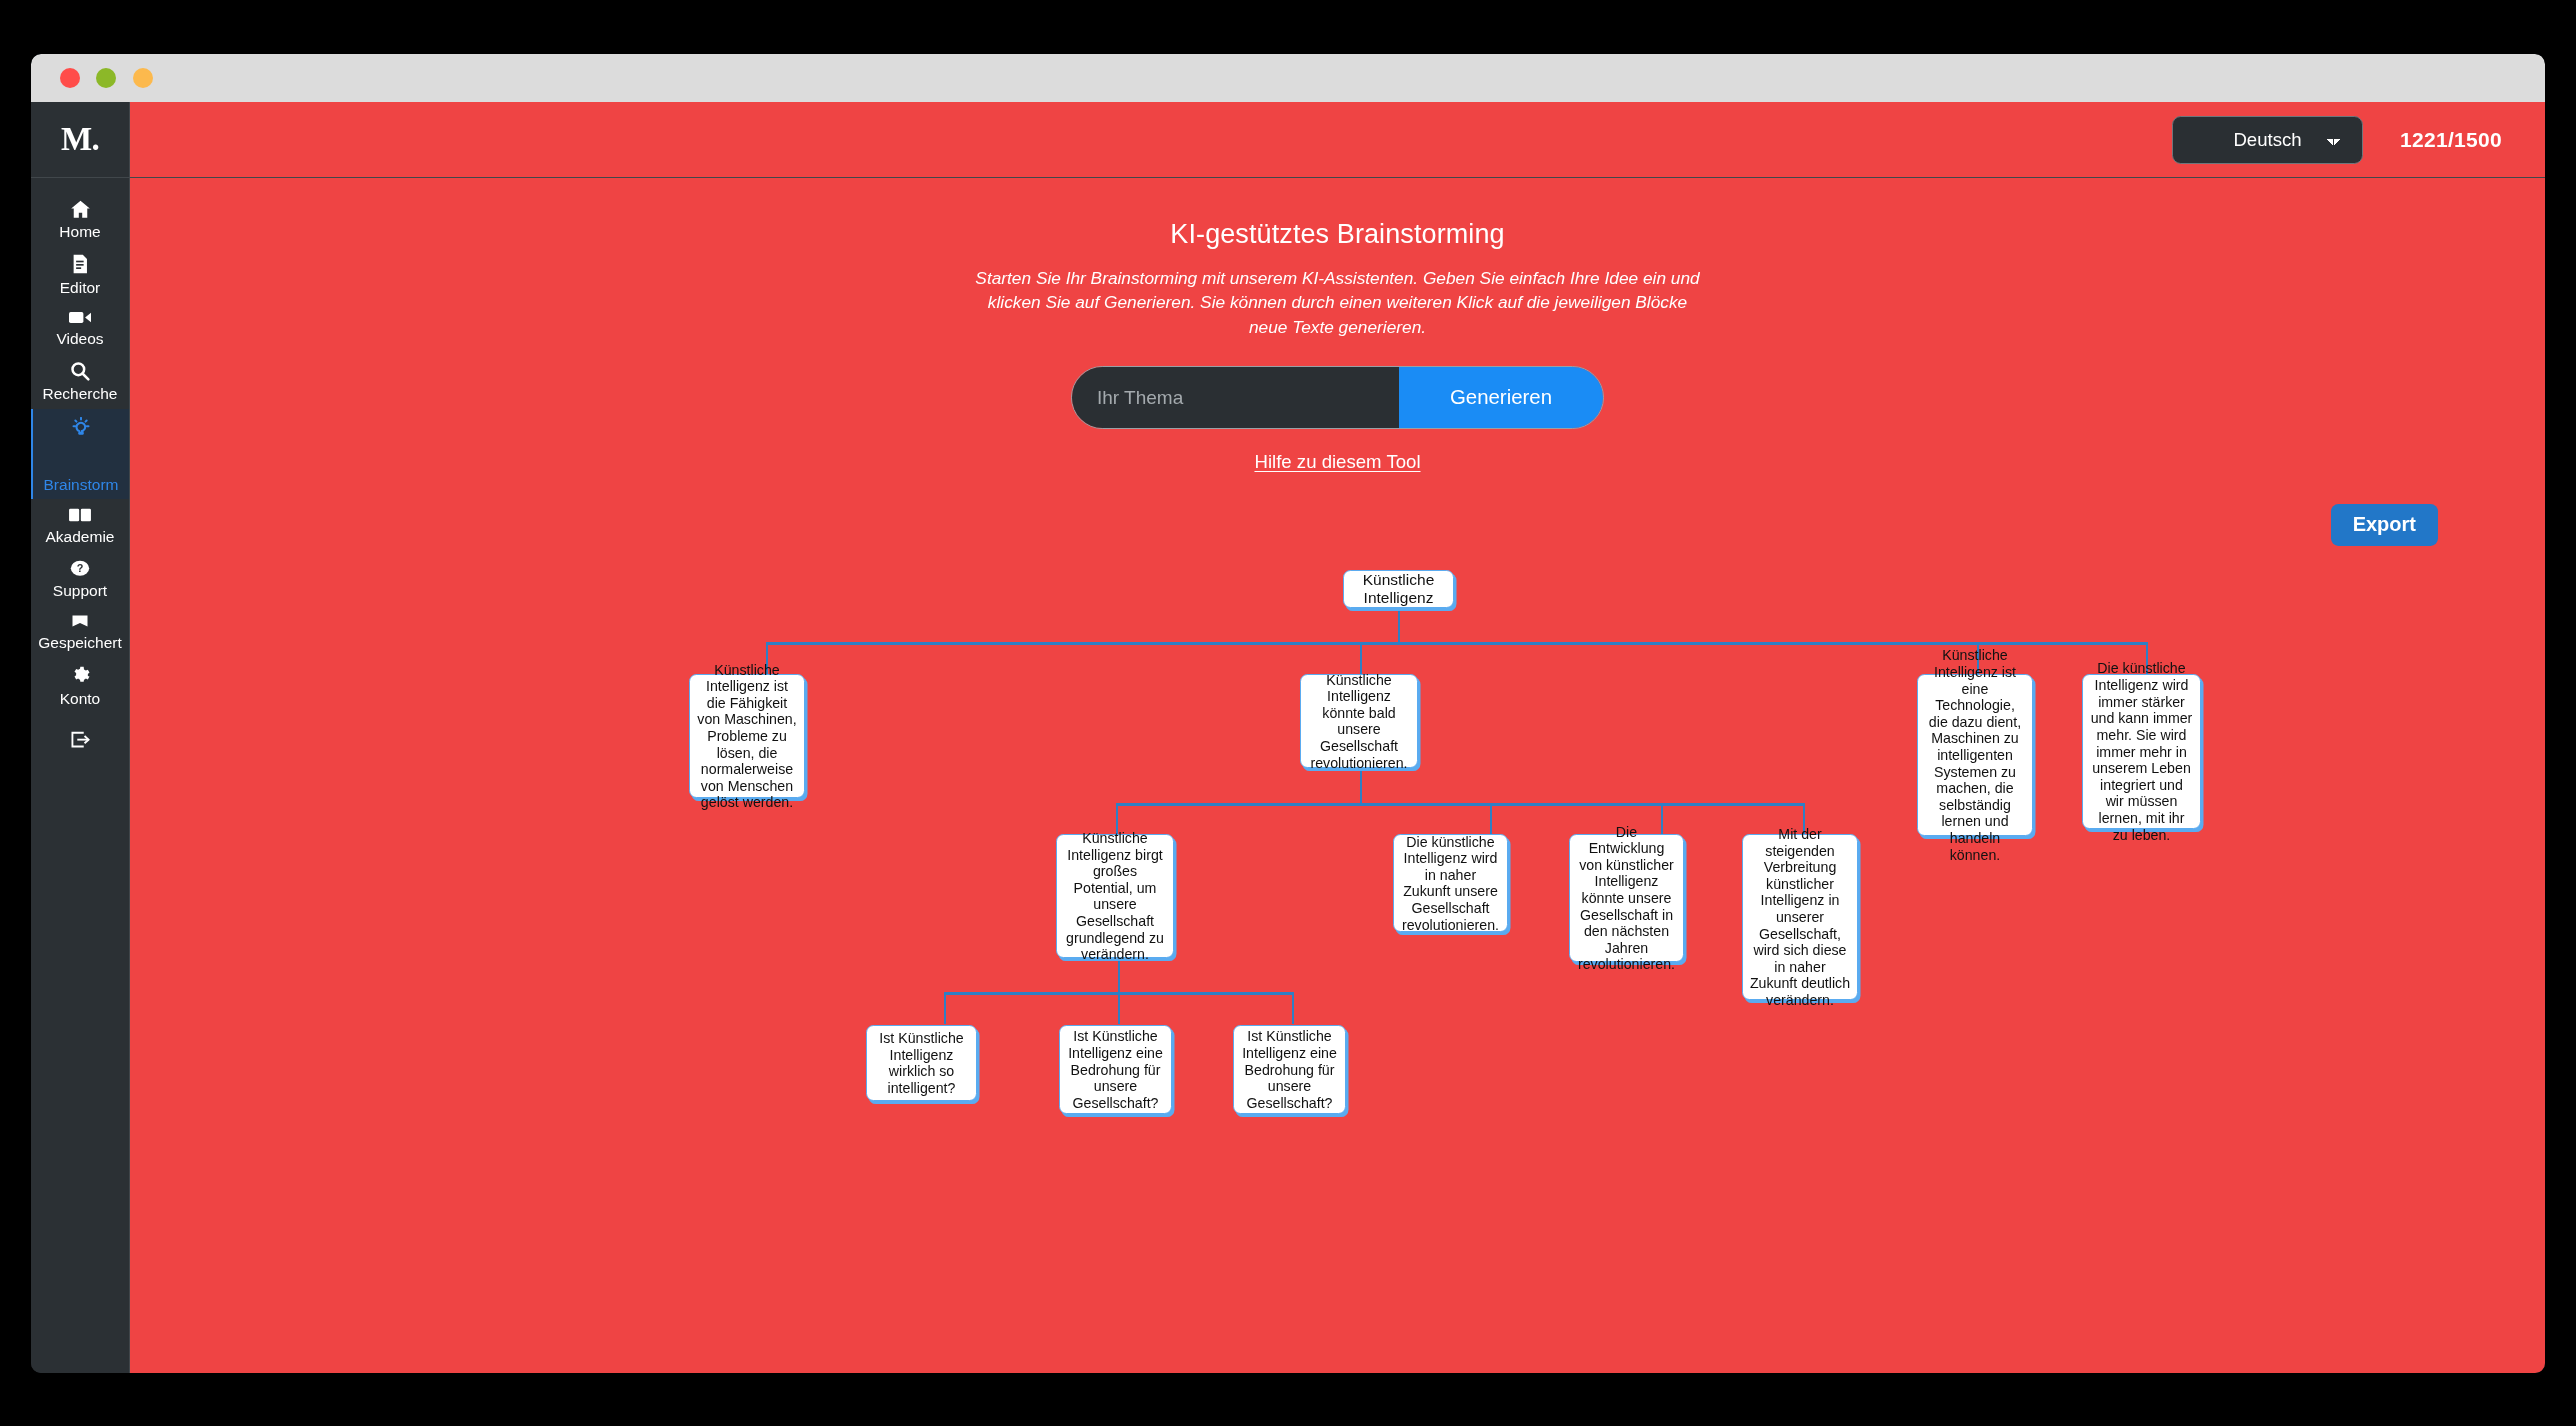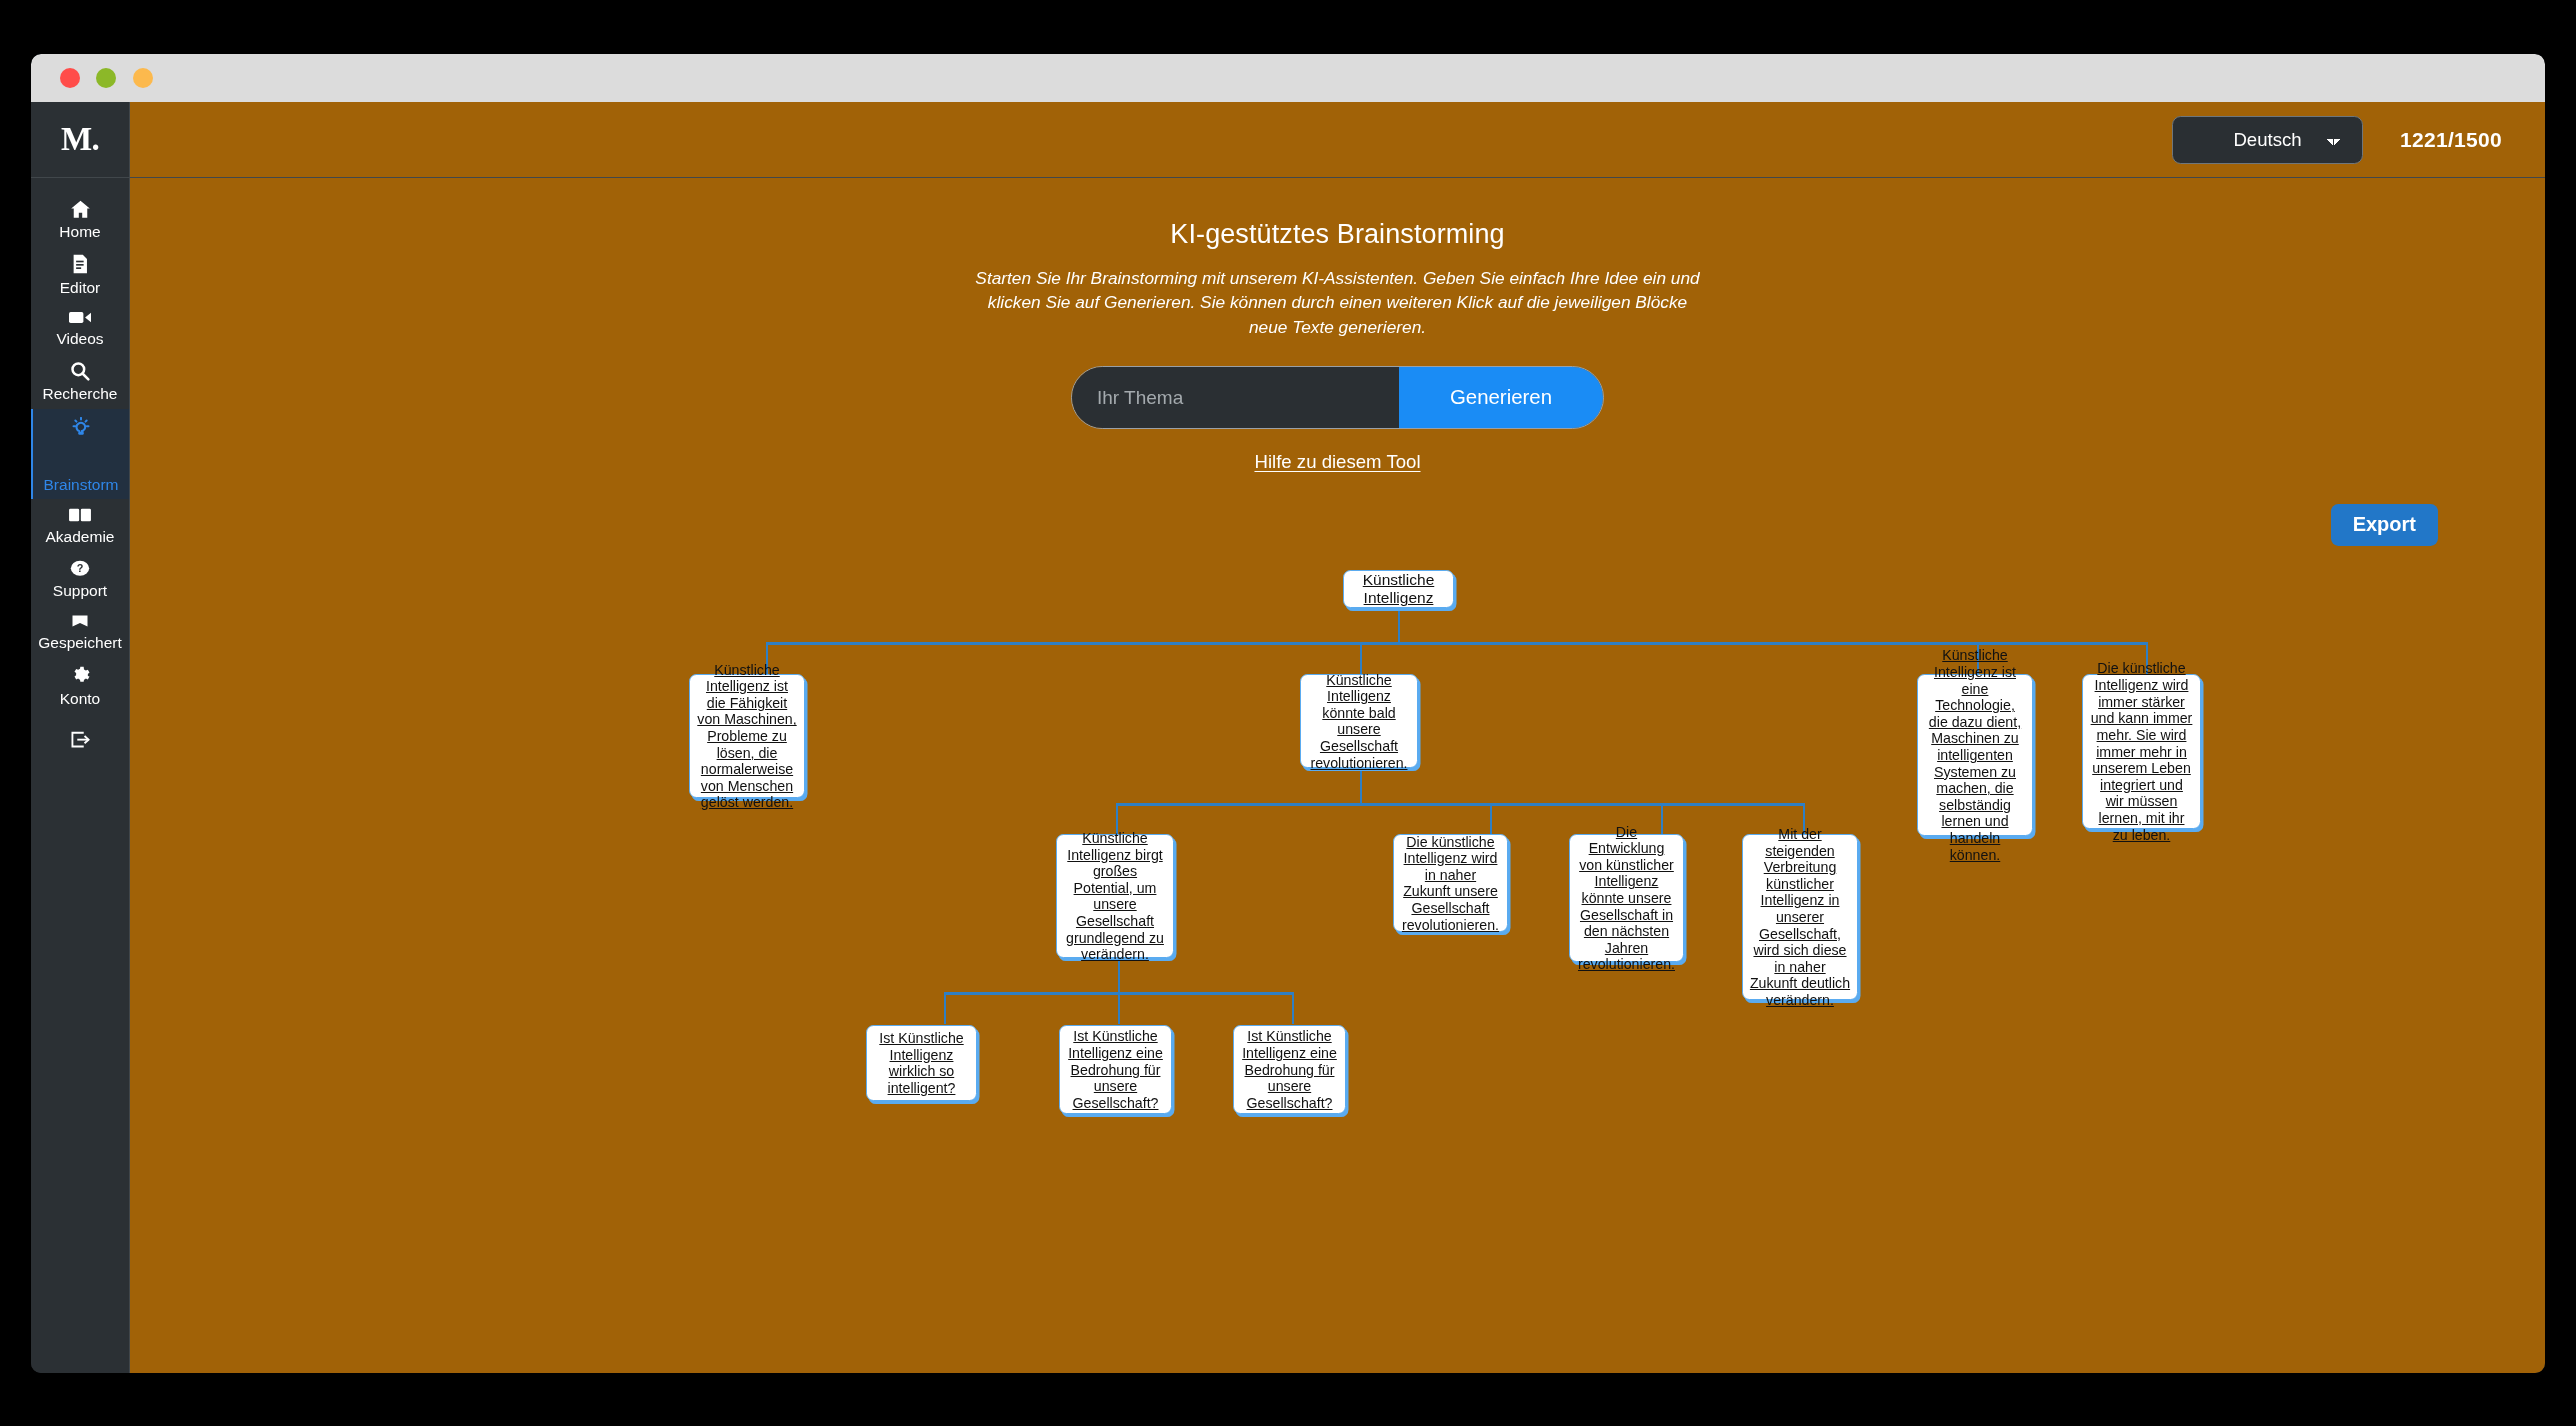--- a/index.html
+++ b/index.html
@@ -90,21 +90,21 @@
     border-left: 2.5px solid #2f86e8;
     color: #2f86e8;
     gap: 40px;
   }
   .nav-item.active .lbl { color: #2f86e8; }
   .nav-item.logout { padding-top: 17.3px; }
 
   
   .main {
     flex: 1;
-    background: #a16207;
+    background: #ef4444;
     position: relative;
     overflow: hidden;
   }
 
   .topbar {
     height: 76px;
     border-bottom: 0.6px solid #41474b;
     display: flex;
     align-items: center;
     justify-content: flex-end;
@@ -227,21 +227,20 @@
     box-shadow: 2.5px 3.1px 0 0 #5aabf0;
     color: #111111;
     font-size: 14.2px;
     line-height: 1.17;
     text-align: center;
     display: flex;
     align-items: center;
     justify-content: center;
     padding: 5.6px 6.8px;
     cursor: pointer;
-    text-decoration: underline;
   }
   .node.root { font-size: 15.5px; }
   .conn {
     position: absolute;
     background: #2f7fc4;
   }
   .conn.v { width: 1.9px; }
   .conn.h { height: 2.5px; }
 </style>
 </head>

